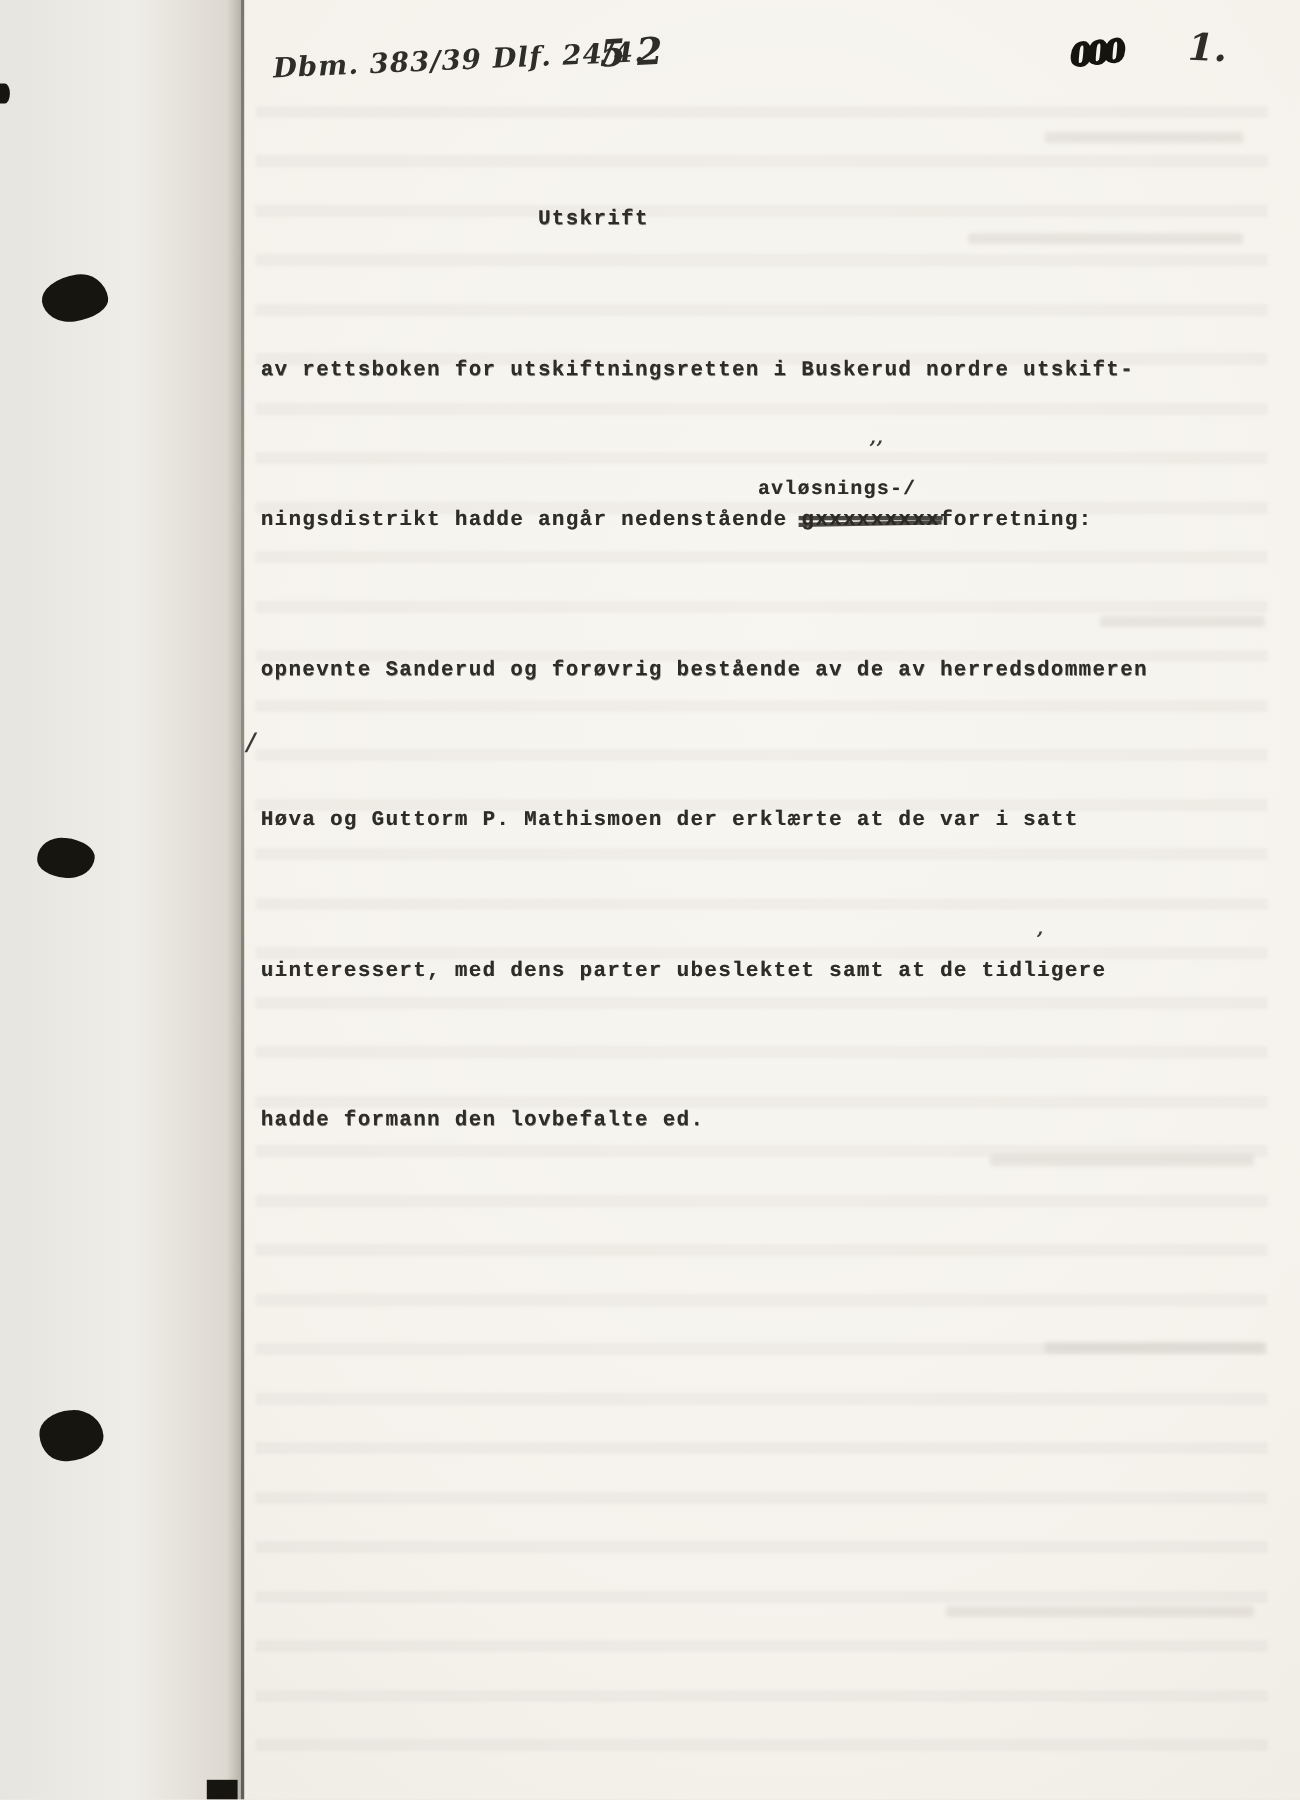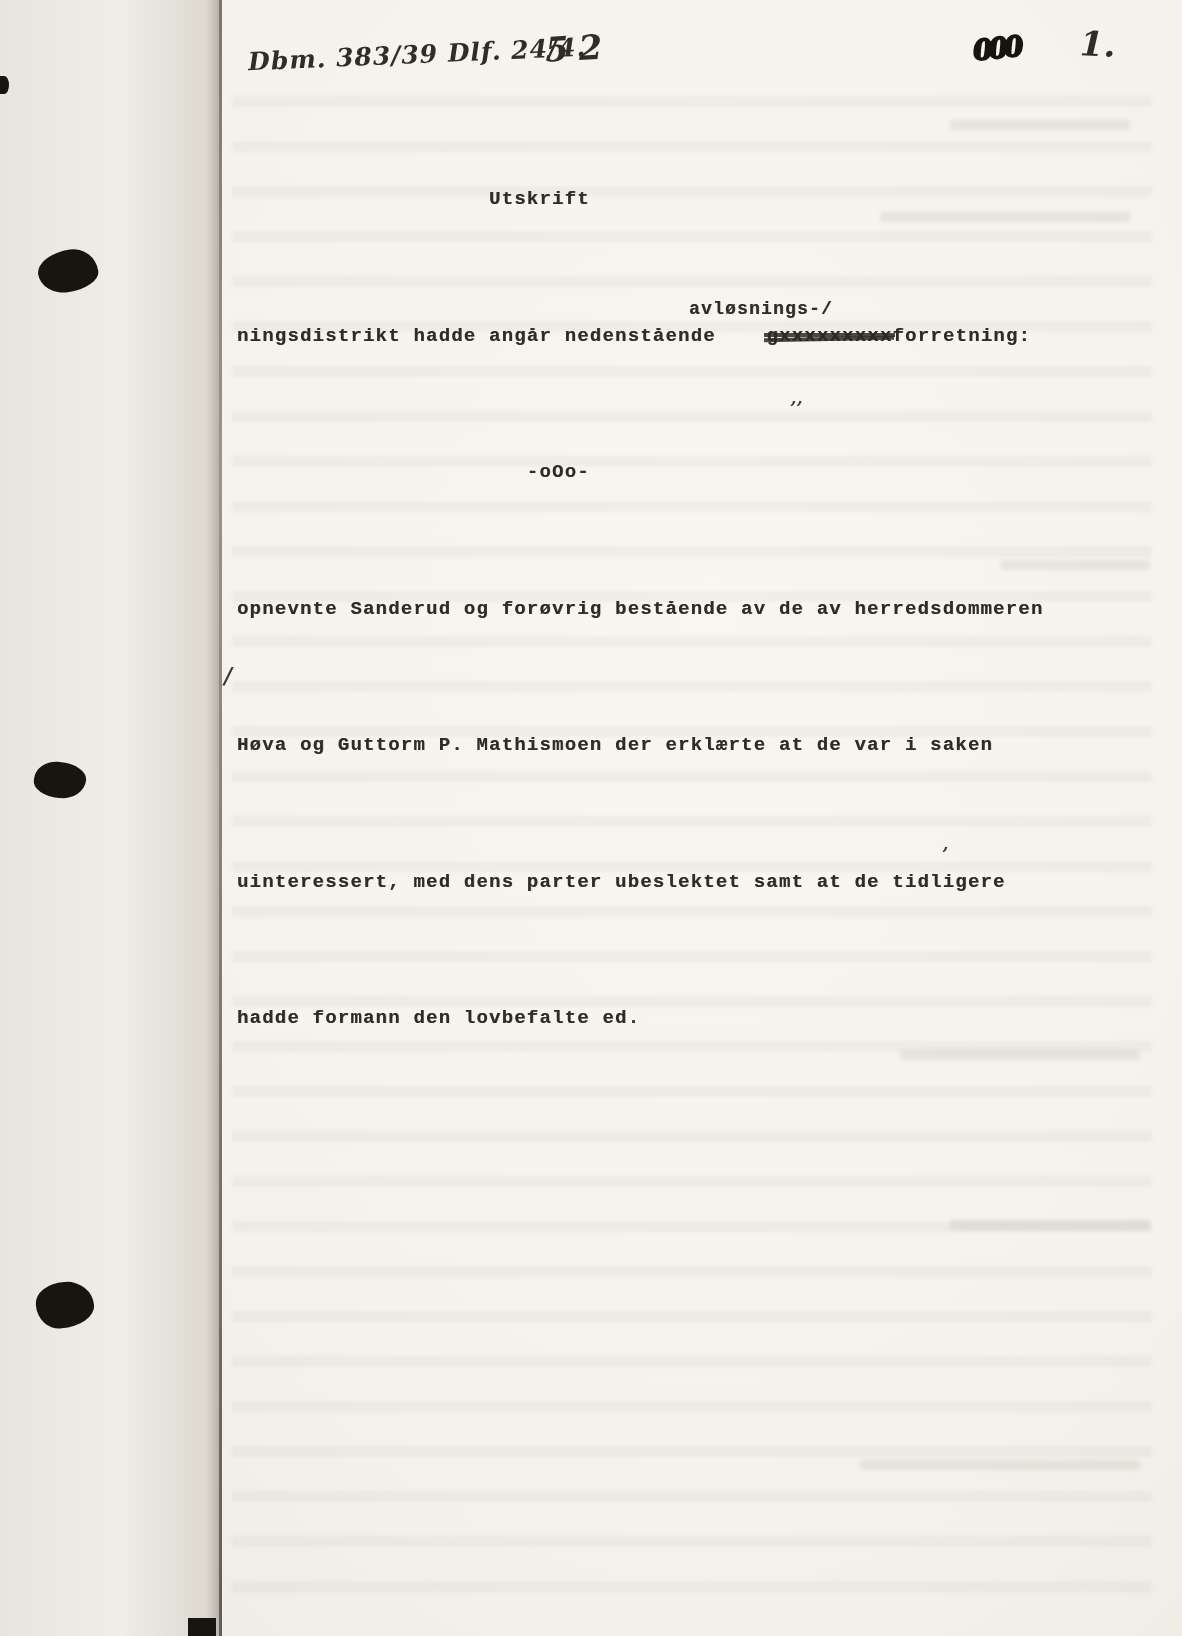--- a/index.html
+++ b/index.html
@@ -39,21 +39,21 @@
   
   .text-block{
     position:absolute;left:237px;top:86px;width:900px;
     font-family:"Liberation Mono", monospace;
     font-size:19px;font-weight:700;letter-spacing:1.2px;
     line-height:45.5px;color:#2e2c27;white-space:pre;
     text-shadow:0.4px 0.4px 0.6px rgba(45,43,38,0.55);
   }
   .line{min-height:45.5px;}
   .rel{position:relative;}
-  .struck{position:relative;margin-left:38px;}
+  .struck{position:relative;}
   .struck::before,.struck::after{
     content:"";position:absolute;left:-2px;right:-2px;height:4px;background:#2b2924;opacity:.85;
   }
   .struck::before{top:38%;}
   .struck::after{top:58%;transform:rotate(-1deg);}
   .insert-above{position:absolute;left:452px;top:-27px;font-size:18px;text-align:center;}
   
   .hand{position:absolute;font-family:"DejaVu Serif", serif;font-style:italic;font-weight:700;color:#2f2d28;}
   .archival-note{left:248px;top:40px;font-size:25px;letter-spacing:1px;transform:rotate(-2.5deg);}
   .pagenum-center{left:545px;top:28px;font-size:34px;letter-spacing:10px;transform:rotate(-3deg);}
@@ -91,24 +91,24 @@
   <div class="hand pagenum-center">52</div>
   <div class="hand scribble">000</div>
   <div class="hand folio">1.</div>
 
   <span class="mark mark0">/</span>
   <span class="mark mark1">’’</span>
   <span class="mark mark2">’</span>
 
   <div class="text-block">
     <div class="line">                    Utskrift</div>
+    <div class="line">av rettsboken for utskiftningsretten i Buskerud nordre utskift-</div>
     <div class="line rel"><span>ningsdistrikt hadde angår nedenstående </span><span class="struck">gxxxxxxxxx</span><span>forretning:</span><span class="insert-above">avløsnings-/</span></div>
-    <div class="line">                       -oOo-</div>
     <div class="line">opnevnte Sanderud og forøvrig bestående av de av herredsdommeren</div>
-    <div class="line">Høva og Guttorm P. Mathismoen der erklærte at de var i saken</div>
+    <div class="line">Høva og Guttorm P. Mathismoen der erklærte at de var i satt</div>
     <div class="line">uinteressert, med dens parter ubeslektet samt at de tidligere</div>
     <div class="line">hadde formann den lovbefalte ed.</div>
     
     
     
     
     
     
     
     

